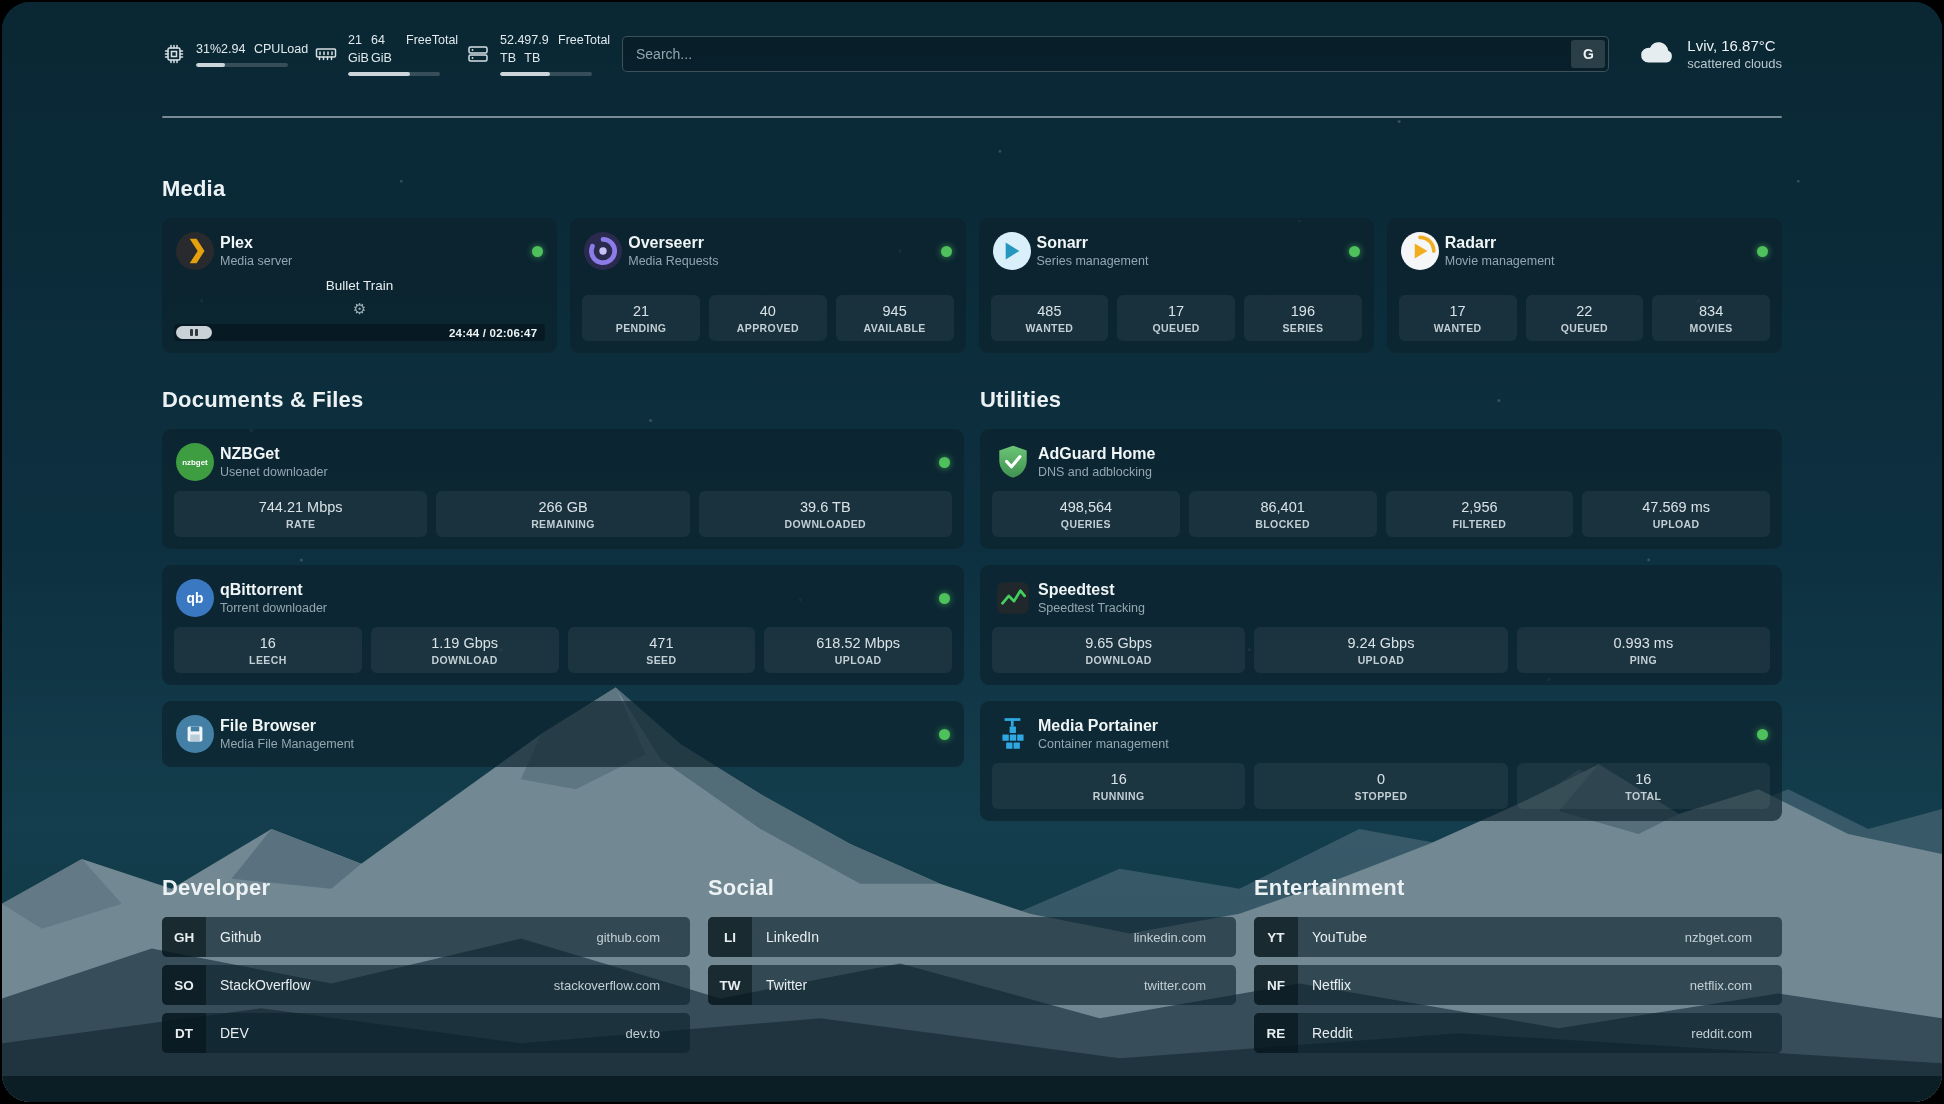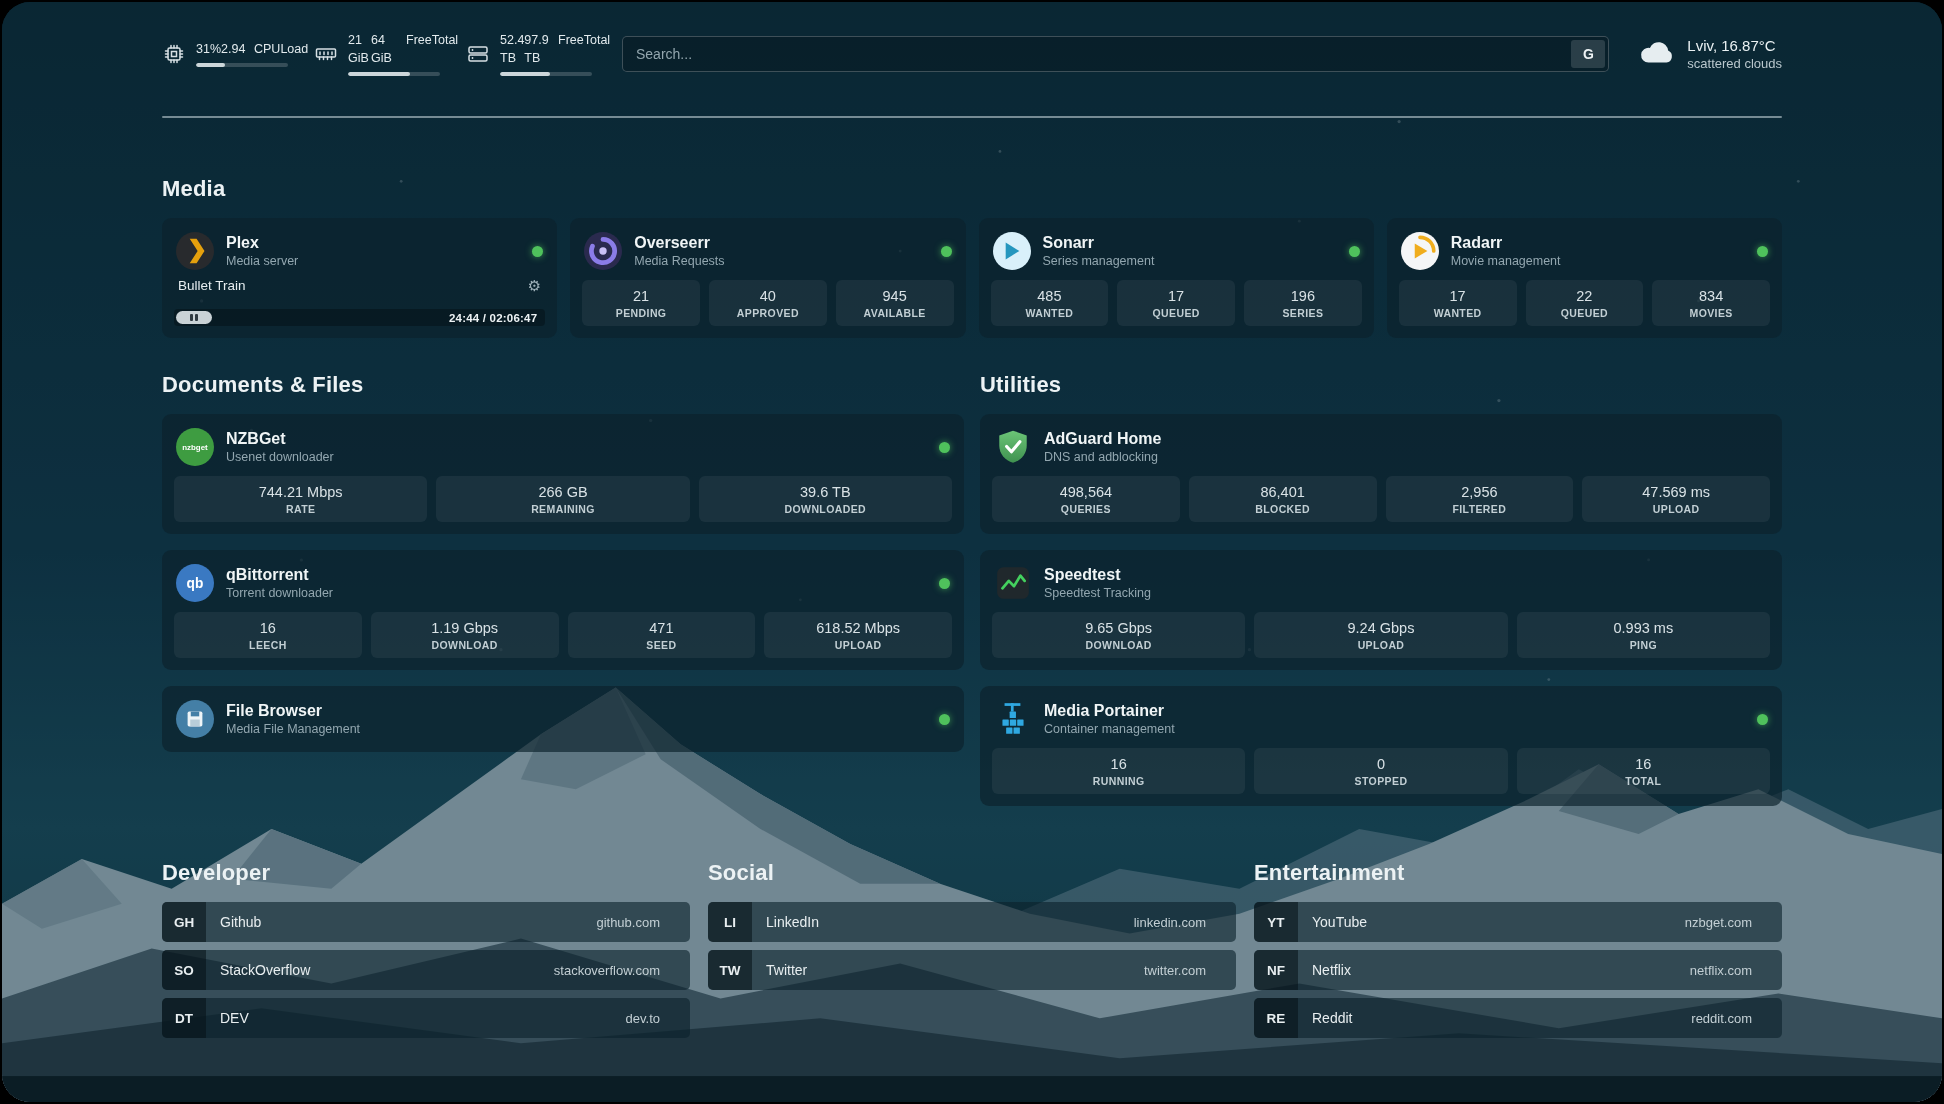--- a/index.html
+++ b/index.html
@@ -28,33 +28,33 @@
   .weather .loc { font-size:15px; }
   .weather .cond { font-size:13px; color:#b9c7cd; margin-top:2px; }
   .divider { margin-top:40px; height:2px; background:rgba(225,238,242,0.5); border-radius:1px; }
 
   
   h2.sec { color:#ecf2f4; font-size:22px; font-weight:700; letter-spacing:0.2px; }
   .media-title { margin:58px 0 16px; }
   .media-row { display:grid; grid-template-columns:repeat(4,1fr); gap:13px; }
   .card { background:rgba(12,34,44,0.68); border-radius:9px; padding:10px 12px 12px; display:flex; flex-direction:column; min-height:120px; }
   .card.slim { min-height:0; padding-bottom:10px; }
-  .card-head { display:flex; align-items:center; gap:12px; padding:4px 2px 8px; }
+  .card-head { display:flex; align-items:center; gap:6px; padding:4px 2px 8px; }
   .app-icon { width:38px; height:38px; flex:none; display:flex; }
   .app-icon svg { width:100%; height:100%; }
   .app-name { color:#f0f5f6; font-size:16px; font-weight:600; }
   .app-sub { color:#93a7b0; font-size:12.5px; margin-top:2px; }
   .dot { width:11px; height:11px; border-radius:50%; background:#4fc15c; margin-left:auto; align-self:center; box-shadow:0 0 7px rgba(79,193,92,0.7); flex:none; }
   .stats { display:flex; gap:9px; margin-top:auto; }
   .stat { flex:1; background:rgba(255,255,255,0.06); border-radius:6px; padding:8px 4px 7px; text-align:center; }
   .stat-value { color:#d9e2e6; font-size:14.5px; }
   .stat-label { color:#c2cfd4; font-size:10.5px; font-weight:700; letter-spacing:0.4px; margin-top:3px; }
 
   
-  .np-row { display:flex; align-items:center; gap:8px; padding:0 4px 8px; }
+  .np-row { display:flex; align-items:center; gap:8px; padding:0 4px 8px;flex-direction:column; }
   .np-title { color:#e6edf0; font-size:13.5px; flex:1; }
   .gear { color:#9db0b8; font-size:15px; cursor:pointer; line-height:1; }
   .np-bar { position:relative; height:17px; border-radius:4px; background:rgba(6,18,24,0.55); display:flex; align-items:center; padding:2px; margin-top:auto; cursor:pointer; }
   .np-chip { width:36px; height:13px; border-radius:7px; background:#c9d2d6; display:flex; align-items:center; justify-content:center; gap:2.5px; flex:none; }
   .np-chip i { width:2.5px; height:7px; background:#2e3940; border-radius:1px; display:block; }
   .np-time { margin-left:auto; color:#eef3f5; font-size:11.5px; font-weight:700; padding-right:6px; letter-spacing:0.2px; }
 
   .two-col { display:grid; grid-template-columns:1fr 1fr; gap:16px; margin-top:34px; }
   .col h2 { margin-bottom:16px; }
   .col .card + .card { margin-top:16px; }

